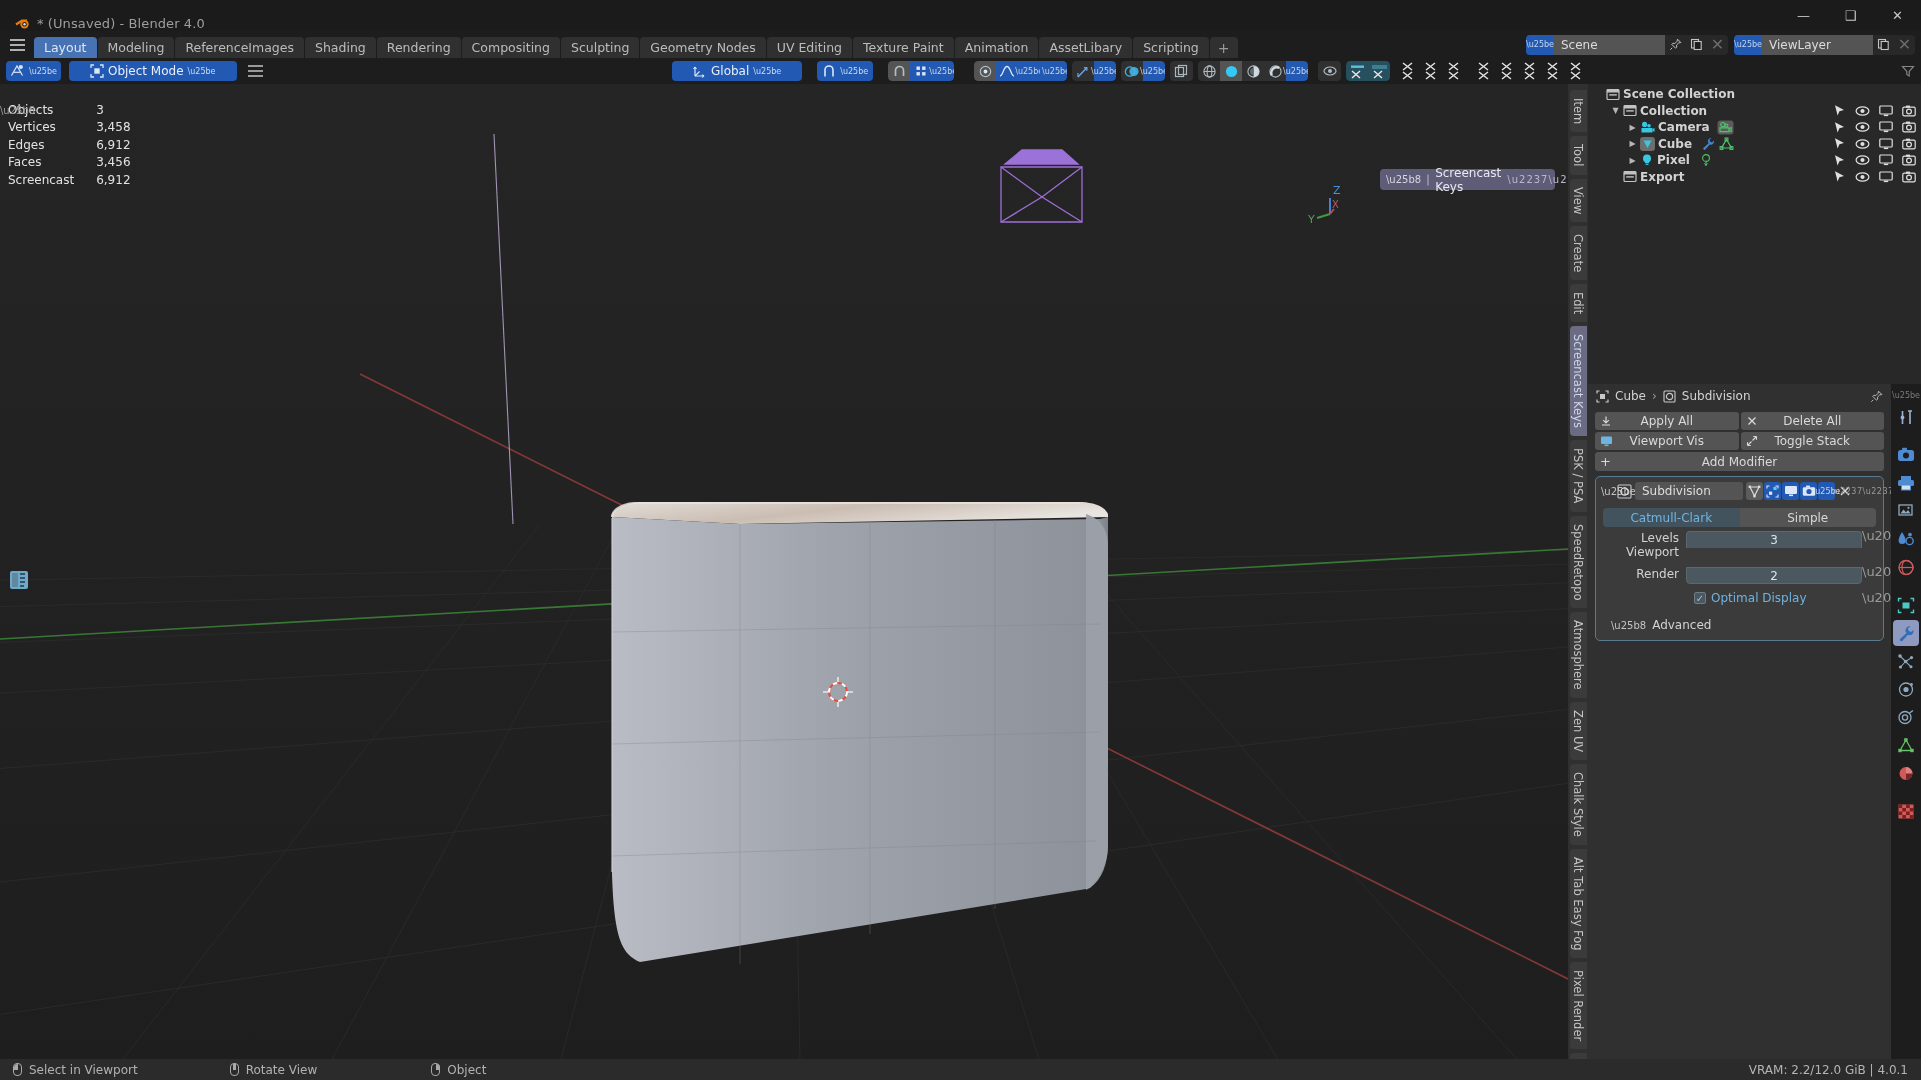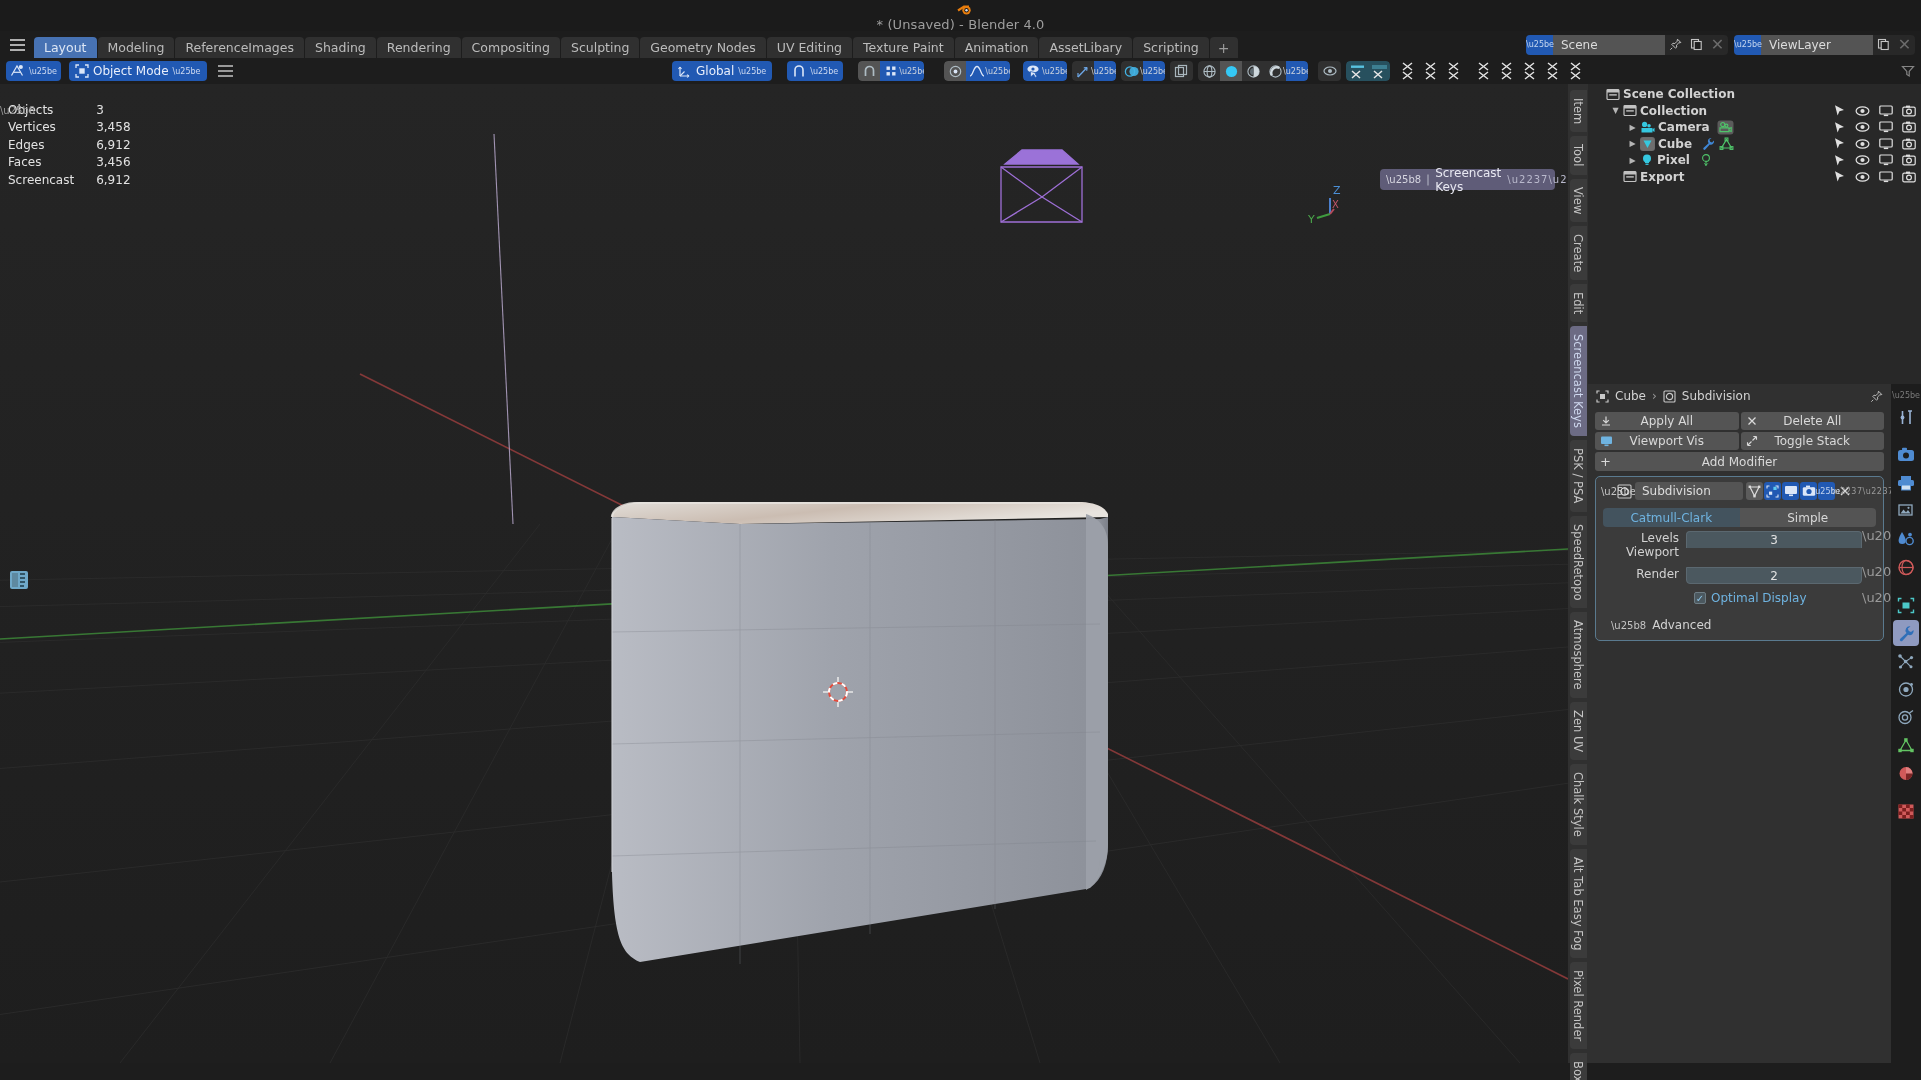--- a/index.html
+++ b/index.html
@@ -8,21 +8,21 @@
     background: #1d1d1d;
     font-family: "DejaVu Sans", "Liberation Sans", sans-serif;
     overflow: hidden;
     color: #e5e5e5;
   }
   #app { position: relative; width: 1921px; height: 1080px; }
 
   
   .titlebar {
     position: absolute; top: 0; left: 0; width: 1921px; height: 31px;
-    background: #1b1b1b; display: flex; align-items: center; flex-direction: column;
+    background: #1b1b1b; display: flex; align-items: flex-end;
   }
   .tb-logo { width: 30px; display: flex; justify-content: center; align-items: center; margin-left: 7px;}
   .tb-title { font-size: 13px; color: #9e9e9e; letter-spacing: .1px; }
   .tb-btns { margin-left: auto; display: flex; height: 31px; }
   .tb-btn {
     width: 47px; height: 31px; display: flex; align-items: center;
     justify-content: center; color: #c8c8c8; font-size: 13px;
   }
 
   
@@ -56,21 +56,21 @@
   .id-act { width: 21px; height: 20px; display: flex; align-items: center; justify-content: center; color: #c4c4c4; }
   .id-act.dim { color: #6b6b6b; }
 
   
   .vp-header {
     position: absolute; top: 58px; left: 0; width: 1588px; height: 26px;
     background: #1d1d1d; display: flex; align-items: center; padding: 0 6px;
   }
   .btn-blue {
     height: 20px; background: #2159b3; border-radius: 4px; display: flex;
-    align-items: center; padding: 0 6px; gap: 4px; font-size: 12px; color: #e8eefb;
+    align-items: center; padding: 0 21px; gap: 4px; font-size: 12px; color: #e8eefb;
   }
   .sep { width: 8px; }
   .chev { font-size: 8px; opacity: .85; }
   .grp { display: flex; align-items: center; border-radius: 4px; overflow: hidden; }
   .grp > div { border-radius: 0; }
   .grp > div:first-child { border-radius: 4px 0 0 4px; }
   .grp > div:last-child { border-radius: 0 4px 4px 0; }
   .icobtn { width: 22px; height: 20px; display: flex; align-items: center; justify-content: center; }
   .icobtn.blue { background: #2159b3; }
   .icobtn.gray { background: #545454; }
@@ -1160,14 +1160,29 @@
               <rect x="1.5" y="8.5" width="3.75" height="3.5"></rect>
               <rect x="9" y="8.5" width="3.75" height="3.5"></rect>
               <rect x="5.25" y="12" width="3.75" height="3.5"></rect>
               <rect x="12.75" y="12" width="3.75" height="3.5"></rect>
             </g>
           </svg>
       </div>
     </div>
   </div>
 
+  <div class="statusbar">
+    <div class="sb-item">
+      <span class="mouse l"></span>
+      <span>Select in Viewport</span>
+    </div>
+    <div class="sb-item sp1">
+      <span class="mouse m"></span>
+      <span>Rotate View</span>
+    </div>
+    <div class="sb-item sp2">
+      <span class="mouse r"></span>
+      <span>Object</span>
+    </div>
+    <div class="sb-right">VRAM: 2.2/12.0 GiB  |  4.0.1</div>
+  </div>
 
 </div>
 
 </body></html>

